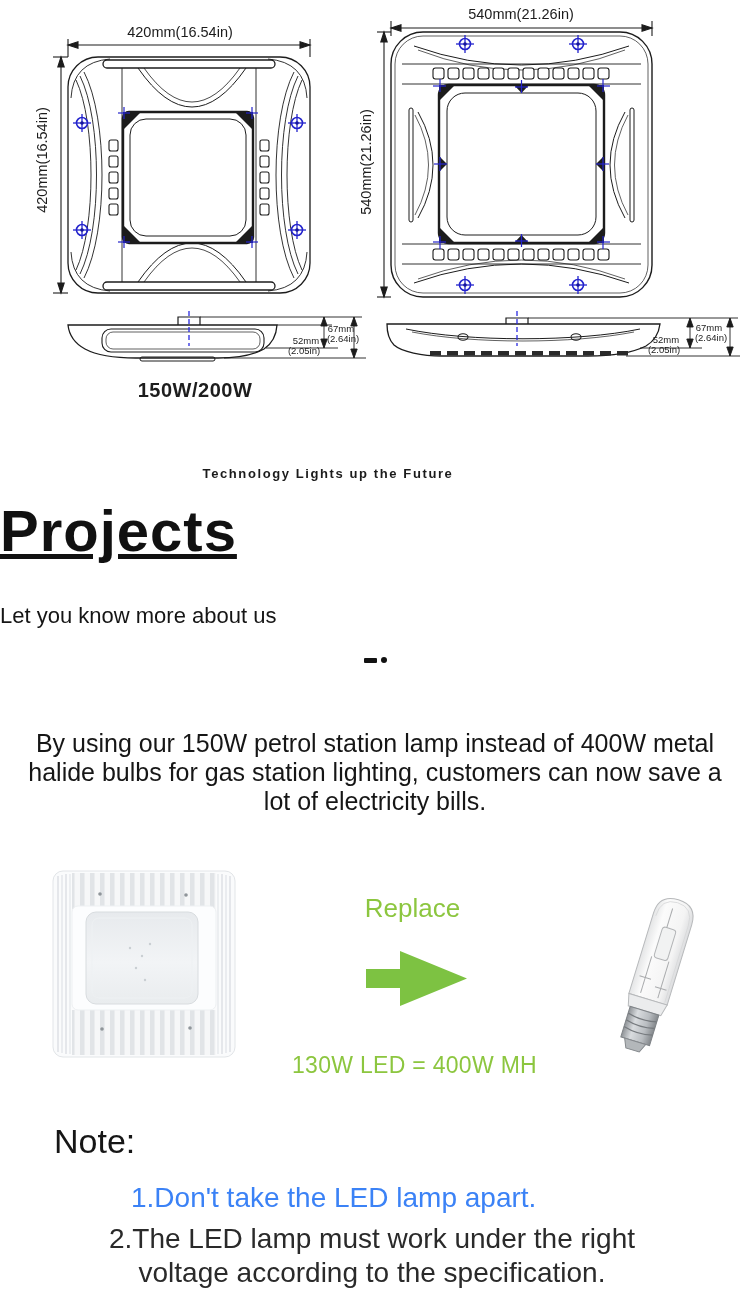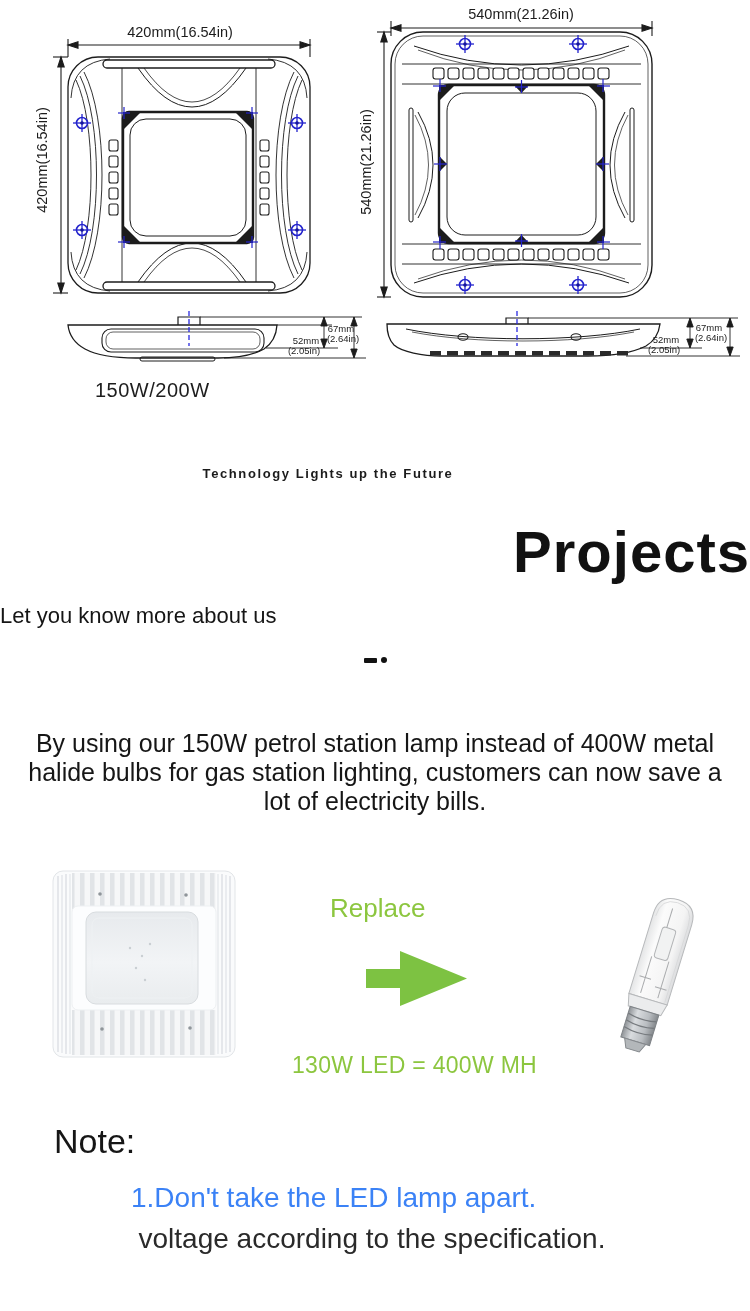--- a/index.html
+++ b/index.html
@@ -4,44 +4,44 @@
 <style>
   html,body{margin:0;padding:0;background:#fff;}
   #page{
     position:relative;width:750px;height:1311px;margin:0 auto;
     background:#ffffff;overflow:hidden;
     font-family:"Liberation Sans",sans-serif;color:#1c1c1c;
   }
   .abs{position:absolute;}
   svg text{font-family:"Liberation Sans",sans-serif;fill:#1c1c1c;}
   .draw-label{
-    position:absolute;width:200px;
-    font-size:20px;font-weight:normal;letter-spacing:.5px;color:#1d1d1d;
+    position:absolute;width:200px;text-align:center;
+    font-size:20px;font-weight:bold;letter-spacing:.5px;color:#1d1d1d;
   }
   .tagline{
     position:absolute;top:466px;left:0;width:656px;text-align:center;
     font-size:13px;font-weight:bold;letter-spacing:1.6px;color:#1b1b1b;
   }
   .title{
-    position:absolute;top:518px;left:0;width:750px;text-align:right;
-    font-size:58px;font-weight:bold;letter-spacing:1px;color:#111;
+    position:absolute;top:497px;left:0;width:750px;text-align:left;
+    font-size:58px;font-weight:bold;letter-spacing:1px;color:#111;text-decoration:underline;
   }
   .subtitle{
     position:absolute;top:603px;left:0;width:750px;text-align:left;
     font-size:22px;color:#151515;
   }
   .deco{position:absolute;top:657px;left:0;width:750px;display:flex;justify-content:center;align-items:center;}
   .deco .bar{width:13px;height:5px;background:#121212;border-radius:1px;margin-right:4px;}
   .deco .dot{width:6px;height:6px;background:#121212;border-radius:50%;}
   .savings{
     position:absolute;top:729px;left:0;width:750px;text-align:center;
     font-size:25px;line-height:29px;color:#161616;
   }
   .replace{
-    position:absolute;top:893px;left:330px;width:165px;text-align:left;
+    position:absolute;top:893px;left:330px;width:165px;text-align:center;
     font-size:26px;color:#8cc63f;
   }
   .equation{
     position:absolute;top:1052px;left:262px;width:305px;text-align:center;
     font-size:23px;font-weight:normal;color:#8cc63f;letter-spacing:.3px;
   }
   .note-heading{
     position:absolute;top:1122px;left:30px;
     font-size:34px;color:#161616;margin-left:24px;
   }
@@ -449,16 +449,17 @@
         <path d="M50,138 Q65,142 80,138" fill="none" stroke="#767a7e" stroke-width="1.3"></path>
         <path d="M50,145 Q65,149 80,145" fill="none" stroke="#767a7e" stroke-width="1.3"></path>
         <path d="M54,156 L58,165 L72,165 L76,156 Z" fill="#b3b7ba" stroke="#84888c" stroke-width="1"></path>
       </g>
     </g>
   </svg>
 
   <div class="note-heading">Note:</div>
   <div class="note-item1">1.Don't take the LED lamp apart.</div>
   <div class="note-item2">
+    <div>2.The LED lamp must work under the right</div>
     <div>voltage according to the specification.</div>
   </div>
 
 </div>
 
 </body></html>

